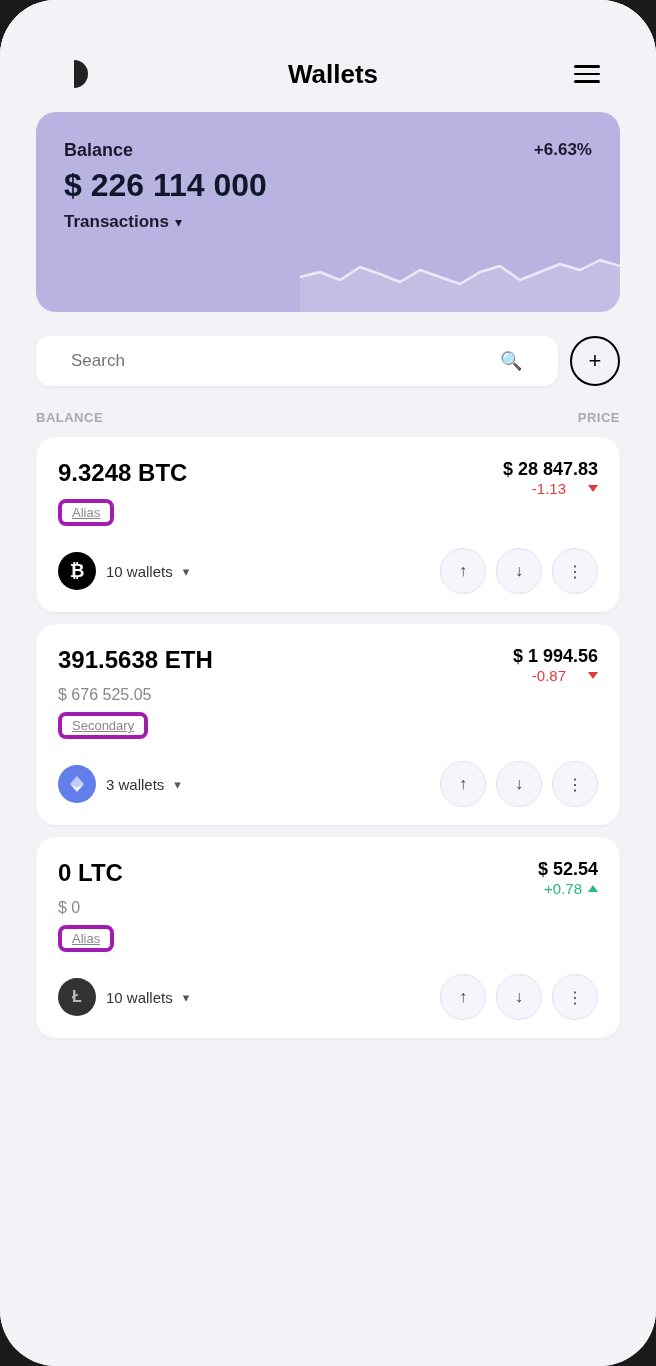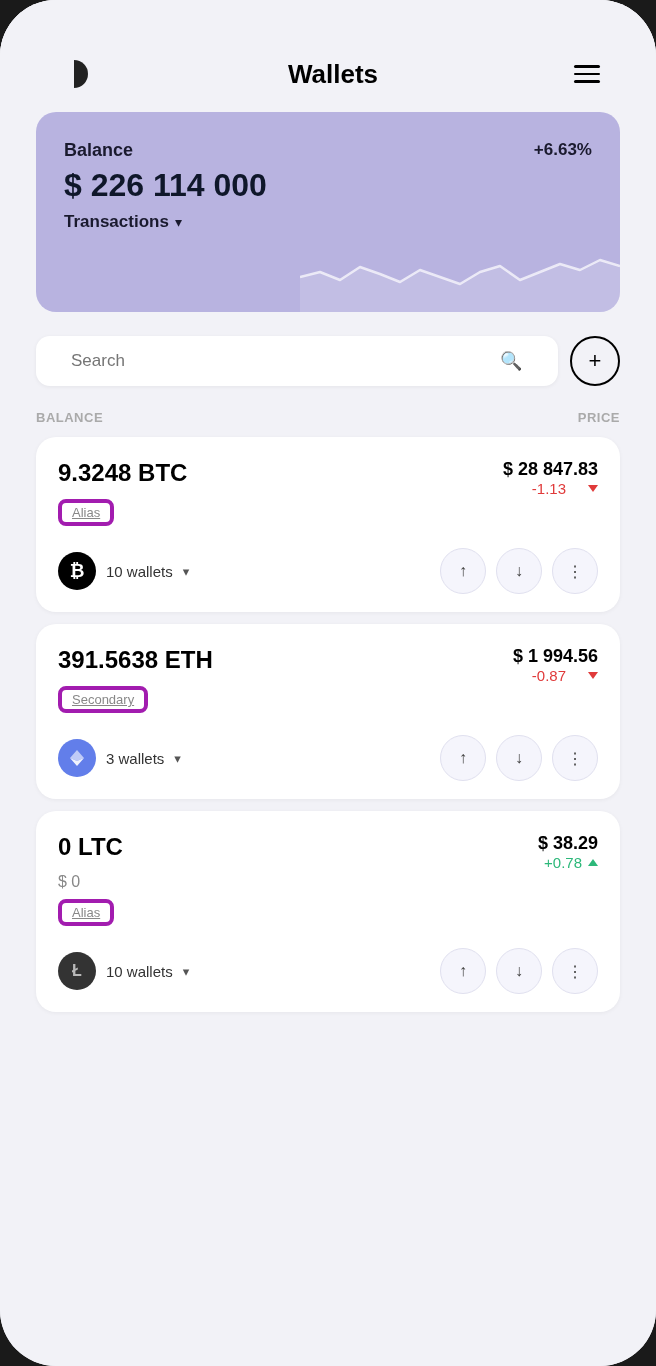--- a/index.html
+++ b/index.html
@@ -407,20 +407,21 @@
         <div class="coin-top-row">
           <span class="coin-amount">391.5638 ETH</span>
           <div class="price-col">
             <span class="coin-price">$ 1 994.56</span>
             <span class="coin-change-neg">
               <span>-0.87</span>
               <span class="triangle-down"></span>
             </span>
           </div>
         </div>
+        <div class="coin-usd">$ 676 525.05</div>
         <span class="alias-badge">Secondary</span>
         <div class="coin-bottom-row">
           <div class="coin-wallets">
             <div class="coin-icon eth">
               <svg width="20" height="20" viewBox="0 0 20 20">
                 <polygon points="10,2 17,10 10,13 3,10" fill="rgba(255,255,255,0.6)"></polygon>
                 <polygon points="10,13 17,10 10,18 3,10" fill="rgba(255,255,255,0.9)"></polygon>
               </svg>
             </div>
             <span class="wallets-text">3 wallets</span>
@@ -431,21 +432,21 @@
             <button class="action-btn">↓</button>
             <button class="action-btn">⋮</button>
           </div>
         </div>
       </div>
 
       <div class="coin-card">
         <div class="coin-top-row">
           <span class="coin-amount">0 LTC</span>
           <div class="price-col">
-            <span class="coin-price">$ 38.29</span>
+            <span class="coin-price">$ 52.54</span>
             <span class="coin-change-pos">
               <span>+0.78</span>
               <span class="triangle-up"></span>
             </span>
           </div>
         </div>
         <div class="coin-usd">$ 0</div>
         <span class="alias-badge">Alias</span>
         <div class="coin-bottom-row">
           <div class="coin-wallets">

